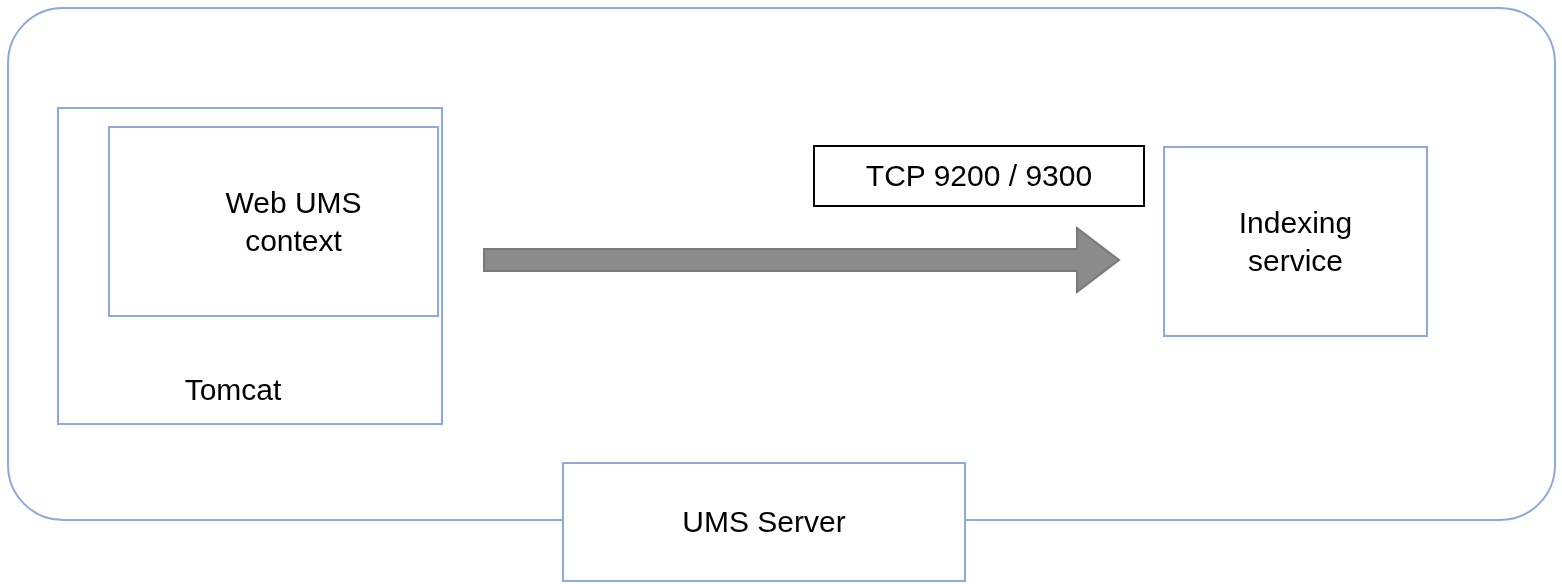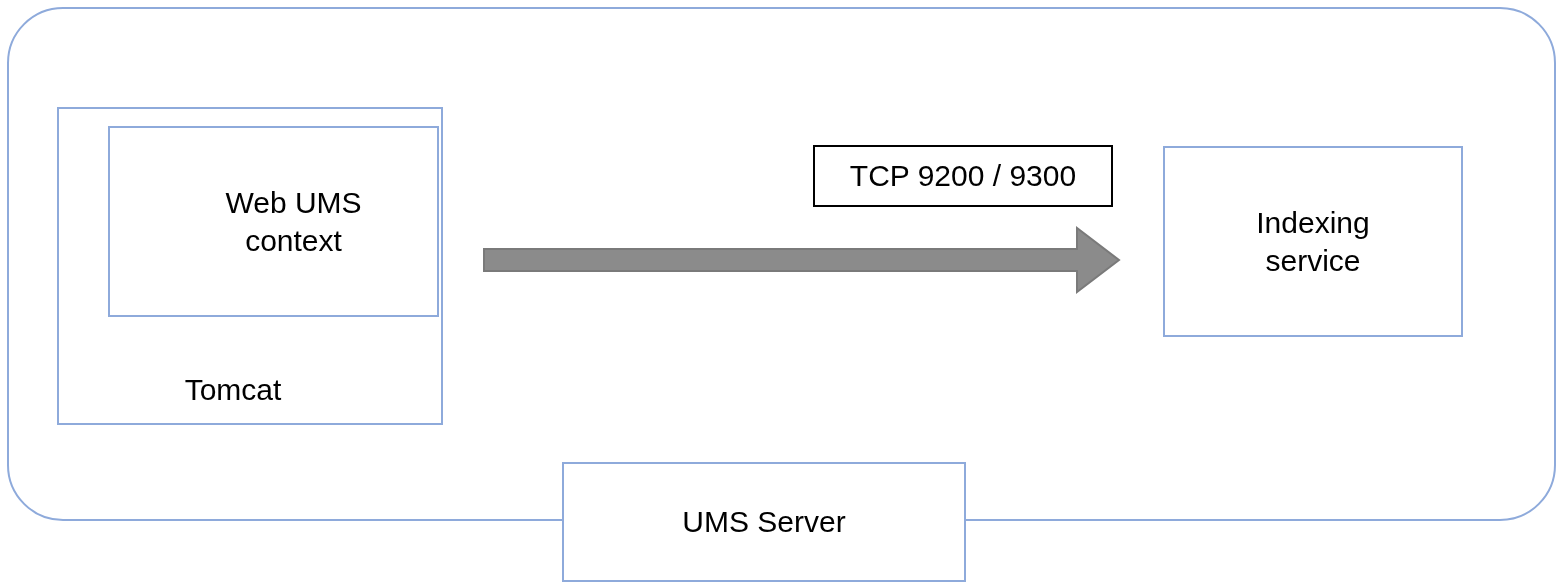--- a/index.html
+++ b/index.html
@@ -59,27 +59,27 @@
     left: 108px;
     top: 126px;
     width: 331px;
     height: 191px;
     background: transparent;
     padding-left: 40px;
   }
   .tcp-box {
     left: 813px;
     top: 145px;
-    width: 300px;
+    width: 332px;
     height: 62px;
   }
   .indexing-box {
     left: 1163px;
     top: 146px;
-    width: 300px;
+    width: 265px;
     height: 191px;
     background: transparent;
   }
   .ums-box {
     left: 562px;
     top: 462px;
     width: 404px;
     height: 120px;
     background: #ffffff;
     z-index: 5;

